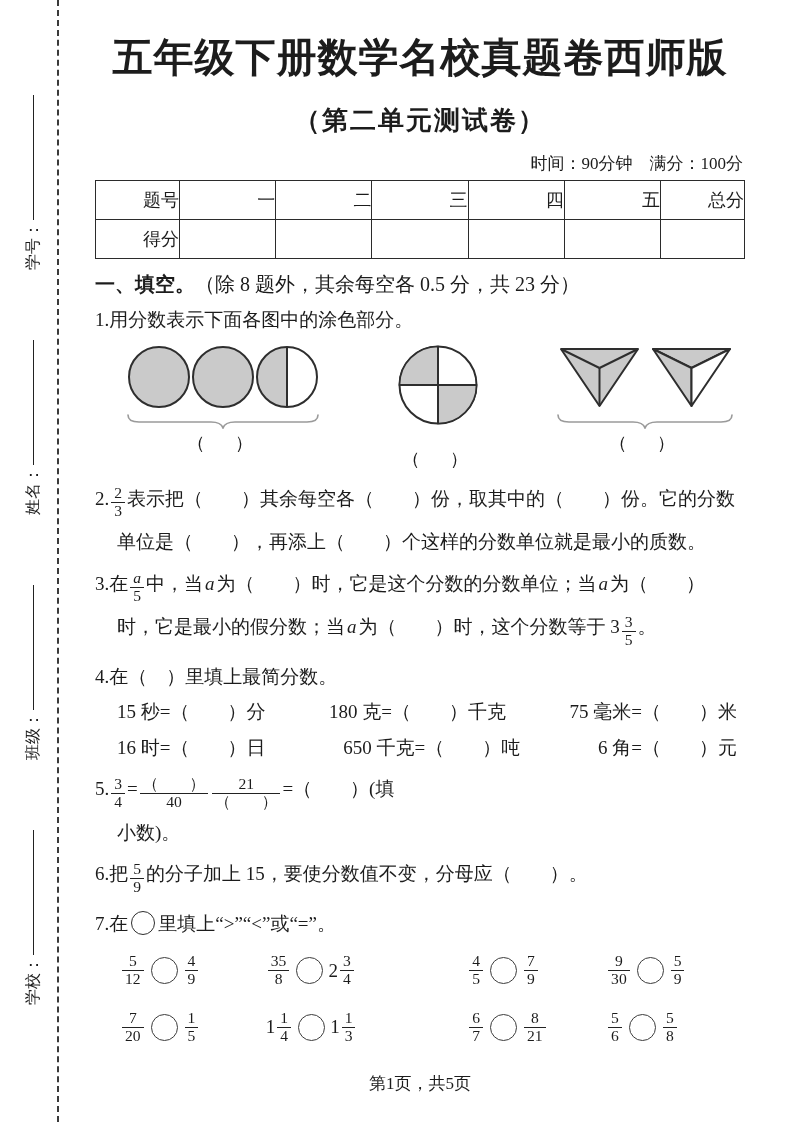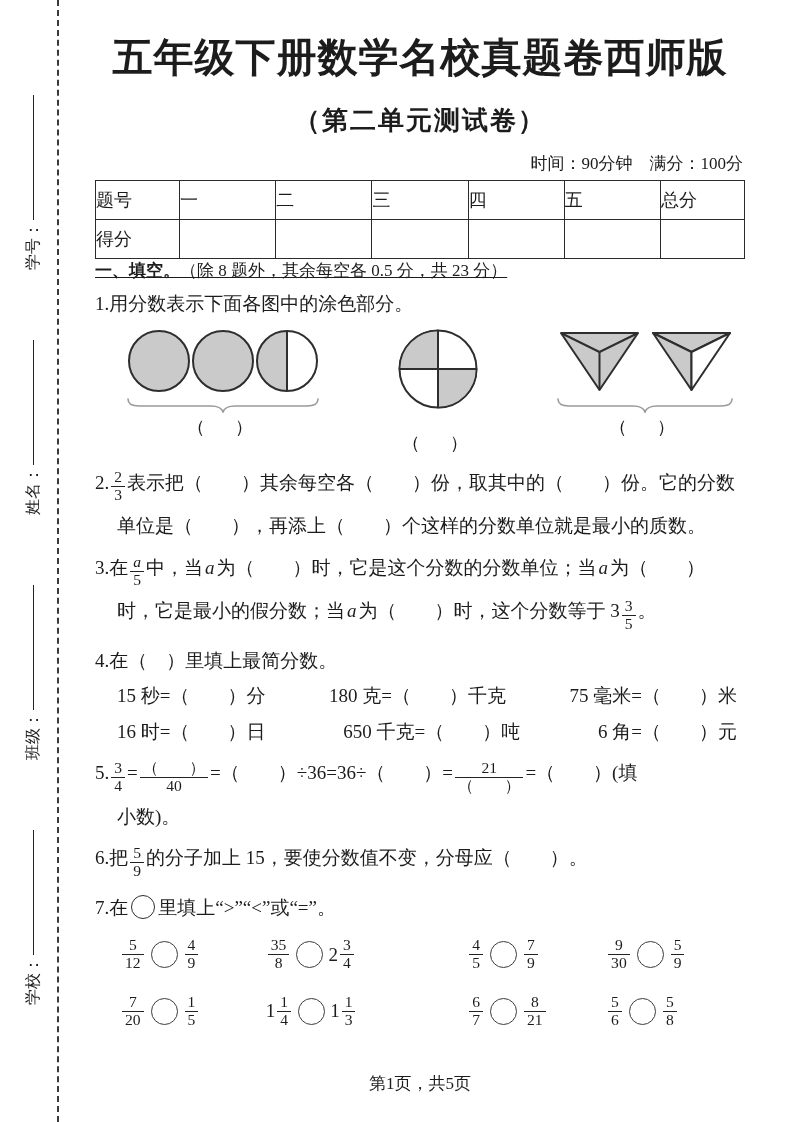--- a/index.html
+++ b/index.html
@@ -17,25 +17,25 @@
 
   
   .main { position:absolute; left:95px; top:4px; width:650px; }
   .title { text-align:center; margin-top:26px; font-size:40px; font-weight:900;
            letter-spacing:1px; }
   .subtitle { text-align:center; margin-top:18px; font-size:26px; font-weight:700;
               letter-spacing:2px; }
   .meta { text-align:right; margin-top:14px; font-size:17px; padding-right:2px; }
 
   table.score { border-collapse:collapse; width:100%; margin-top:5px; }
-  table.score td { border:1.7px solid #2b2b2b; text-align:left; font-size:18px;
+  table.score td { border:1.7px solid #2b2b2b; text-align:right; font-size:18px;
                    height:39px; }
   table.score td.lab { width:84px; }
 
-  .sec-head { margin-top:0; font-size:17px;text-decoration:underline; }
+  .sec-head { margin-top:12px; font-size:20px; }
   .sec-head b { font-weight:900; }
 
   .q { font-size:19px; margin-top:8px; line-height:1.45; white-space:nowrap; }
   .q-cont { padding-left:22px; }
   .qgap { margin-top:14px; }
 
   .frac { display:inline-block; text-align:center; vertical-align:-0.75em;
           line-height:1.08; margin:0 2px; font-size:0.82em; }
   .frac .fn { display:block; padding:0 3px; }
   .frac .fd { display:block; border-top:1.5px solid #222; padding:0 3px; }
@@ -192,21 +192,21 @@
       <span>180 克=（　　）千克</span>
       <span>75 毫米=（　　）米</span>
     </div>
     <div class="q q-cont" style="display:flex; justify-content:space-between; padding-right:8px;">
       <span>16 时=（　　）日</span>
       <span>650 千克=（　　）吨</span>
       <span>6 角=（　　）元</span>
     </div>
 
     <div class="q qgap">
-      <span>5.</span><span class="frac"><span class="fn">3</span><span class="fd">4</span></span><span>=</span><span class="frac"><span class="fn">（　　）</span><span class="fd">40</span></span><span>=（　　）÷36=36÷（　　）=</span><span class="frac"><span class="fn">21</span><span class="fd">（　　）</span></span><span>=（　　）(填</span>
+      <span>5.</span><span class="frac"><span class="fn">3</span><span class="fd">4</span></span><span>=</span><span class="frac"><span class="fn">（　　）</span><span class="fd">40</span></span><span class="frac"><span class="fn">21</span><span class="fd">（　　）</span></span><span>=（　　）(填</span>
     </div>
     <div class="q q-cont">小数)。</div>
 
     <div class="q qgap">
       <span>6.</span><span>把</span><span class="frac"><span class="fn">5</span><span class="fd">9</span></span><span>的分子加上 15，要使分数值不变，分母应（　　）。</span>
     </div>
 
     <div class="q qgap">
       <span>7.</span><span>在</span><span class="q7circle"></span><span>里填上“&gt;”“&lt;”或“=”。</span>
     </div>

